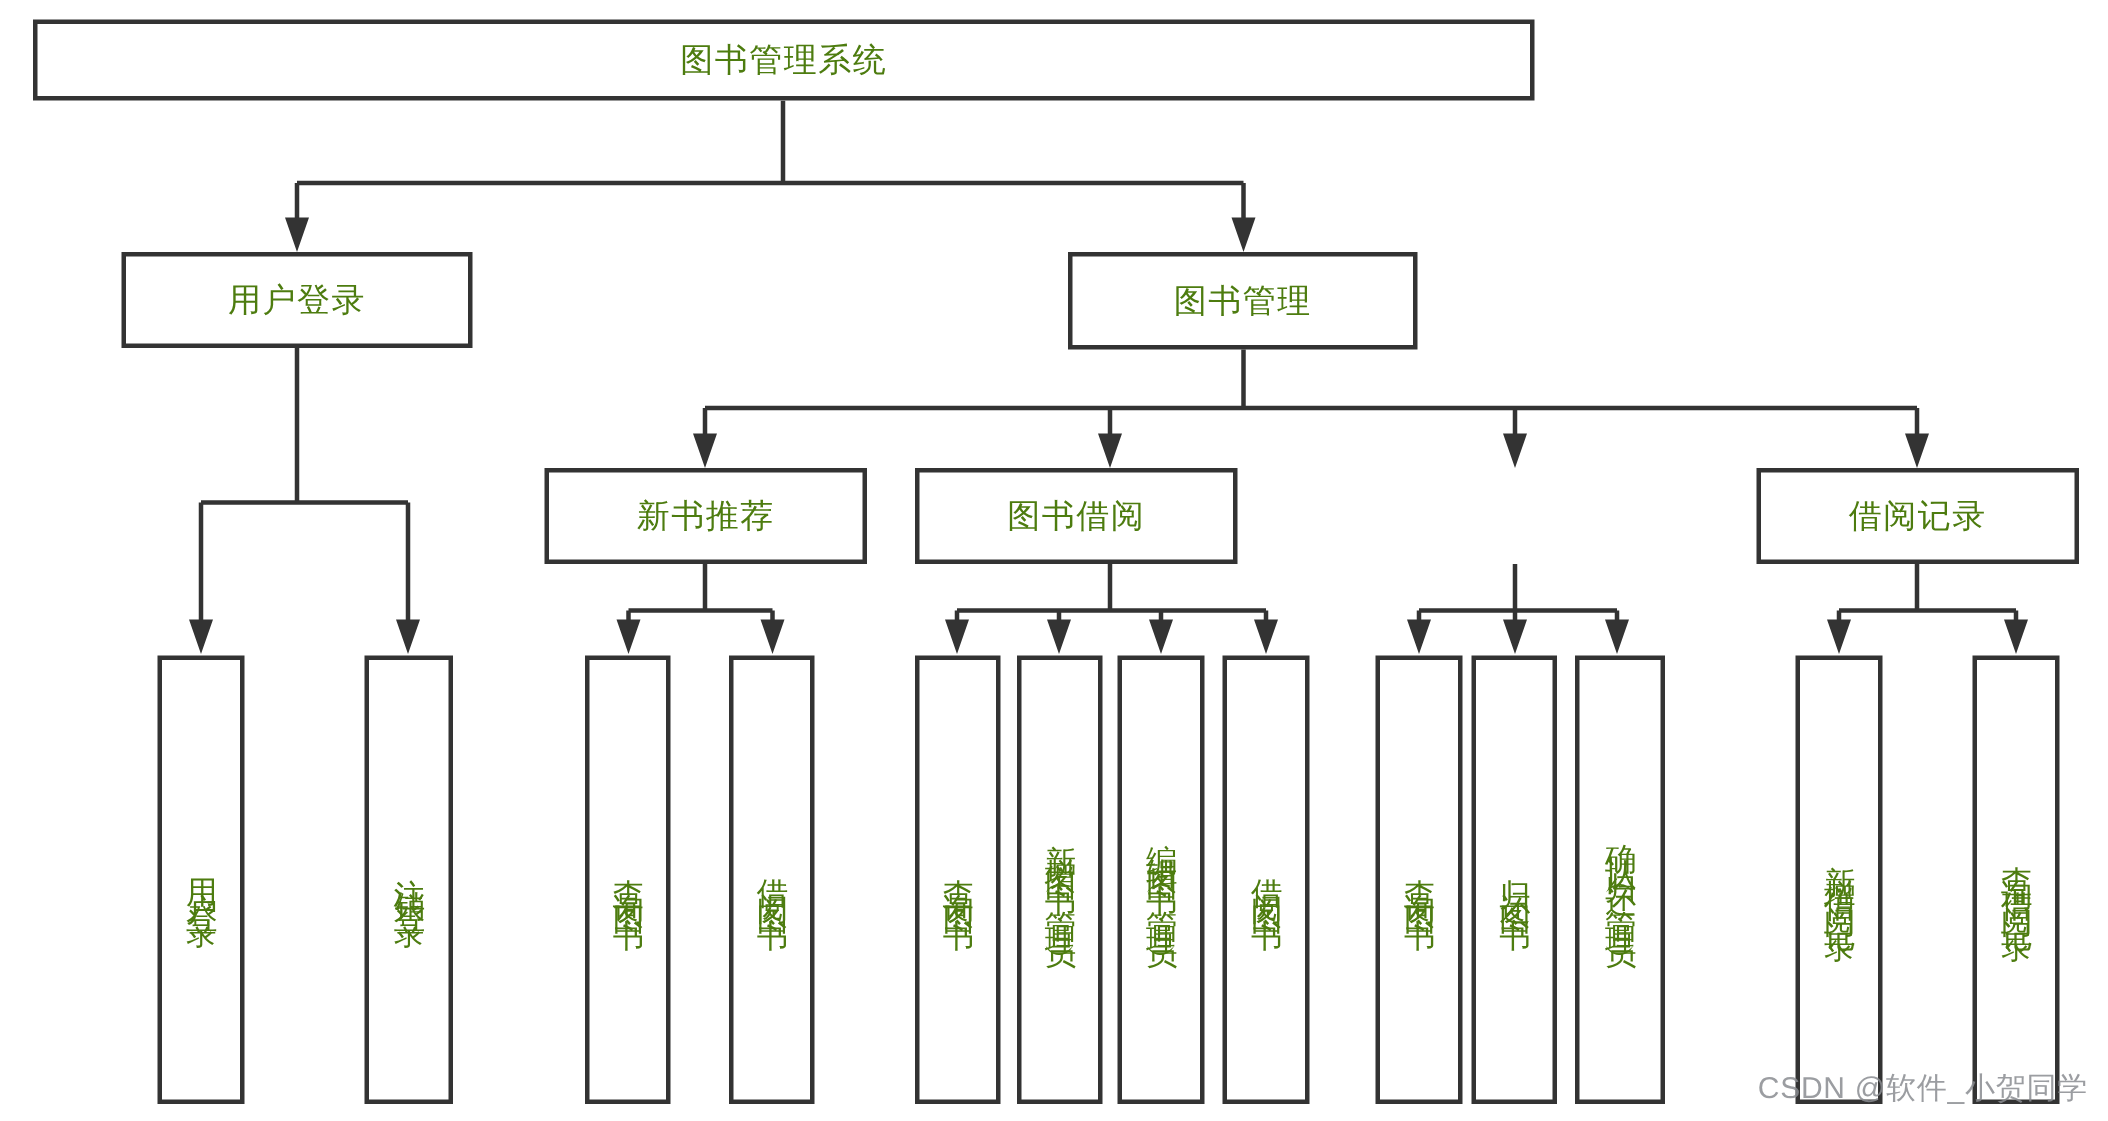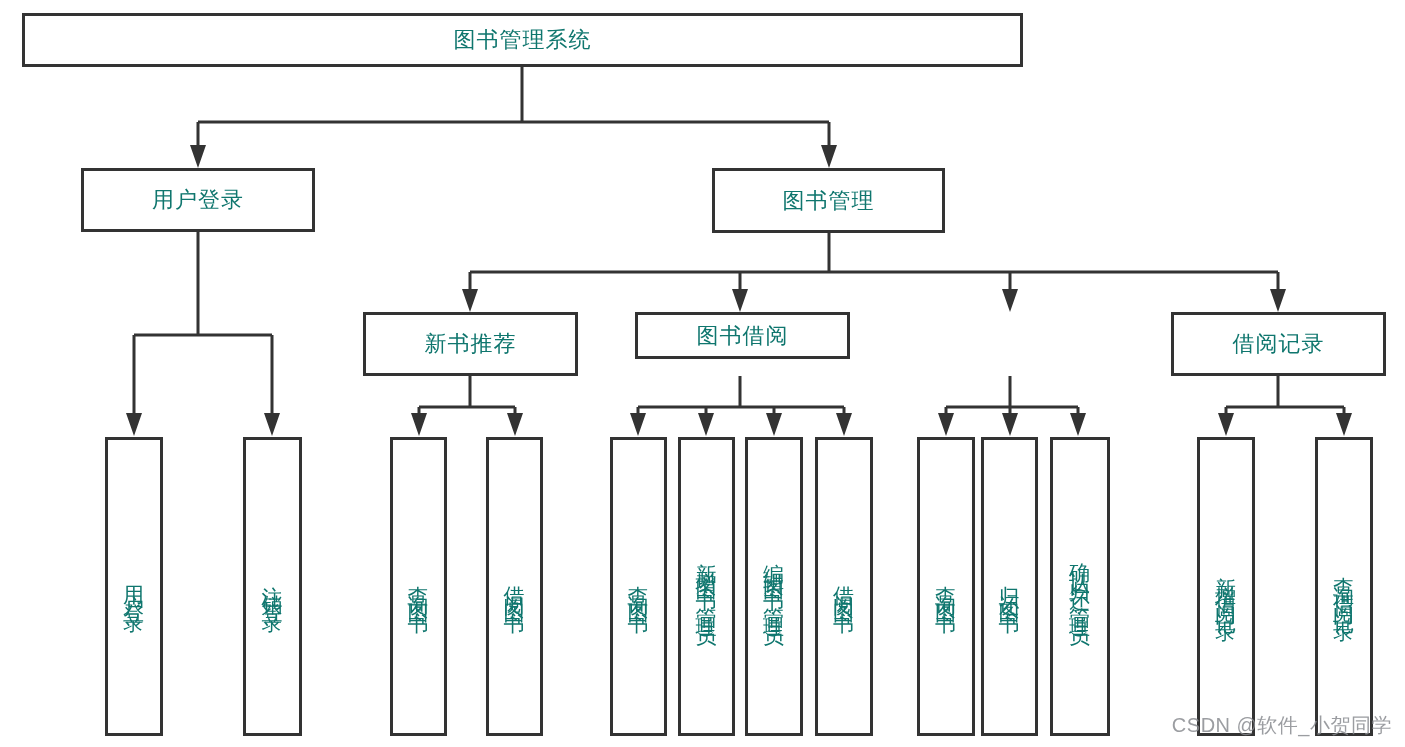--- a/index.html
+++ b/index.html
@@ -19,21 +19,21 @@
     position: absolute;
     left: 0;
     top: 0;
     z-index: 0;
   }
   .node {
     position: absolute;
     box-sizing: border-box;
     background: #ffffff;
     border: 3px solid #333333;
-    color: #0f766e;
+    color: #4d7c0f;
     display: flex;
     align-items: center;
     justify-content: center;
     z-index: 1;
   }
   .hnode {
     font-size: 22px;
     letter-spacing: 1px;
     white-space: nowrap;
   }
@@ -95,21 +95,21 @@
       M1218 413 L1234 413 L1226 436 Z
       M1336 413 L1352 413 L1344 436 Z"></path>
   </svg>
 
   <div class="node hnode" style="left:22px; top:13px; width:1001px; height:54px;">图书管理系统</div>
 
   <div class="node hnode" style="left:81px; top:168px; width:234px; height:64px;">用户登录</div>
   <div class="node hnode" style="left:363px; top:312px; width:215px; height:64px;">新书推荐</div>
 
   <div class="node hnode" style="left:712px; top:168px; width:233px; height:65px;">图书管理</div>
-  <div class="node hnode" style="left:635px; top:312px; width:215px; height:47px;">图书借阅</div>
+  <div class="node hnode" style="left:610px; top:312px; width:215px; height:64px;">图书借阅</div>
   <div class="node hnode" style="left:1171px; top:312px; width:215px; height:64px;">借阅记录</div>
 
   <div class="node vnode" style="left:105px; top:437px; width:58px; height:299px;">用户登录</div>
   <div class="node vnode" style="left:243px; top:437px; width:59px; height:299px;">注销登录</div>
 
   <div class="node vnode" style="left:390px; top:437px; width:57px; height:299px;">查询图书</div>
   <div class="node vnode" style="left:486px; top:437px; width:57px; height:299px;">借阅图书</div>
 
   <div class="node vnode" style="left:610px; top:437px; width:57px; height:299px;">查询图书</div>
   <div class="node vnode" style="left:678px; top:437px; width:57px; height:299px;">新增图书（管理员）</div>

